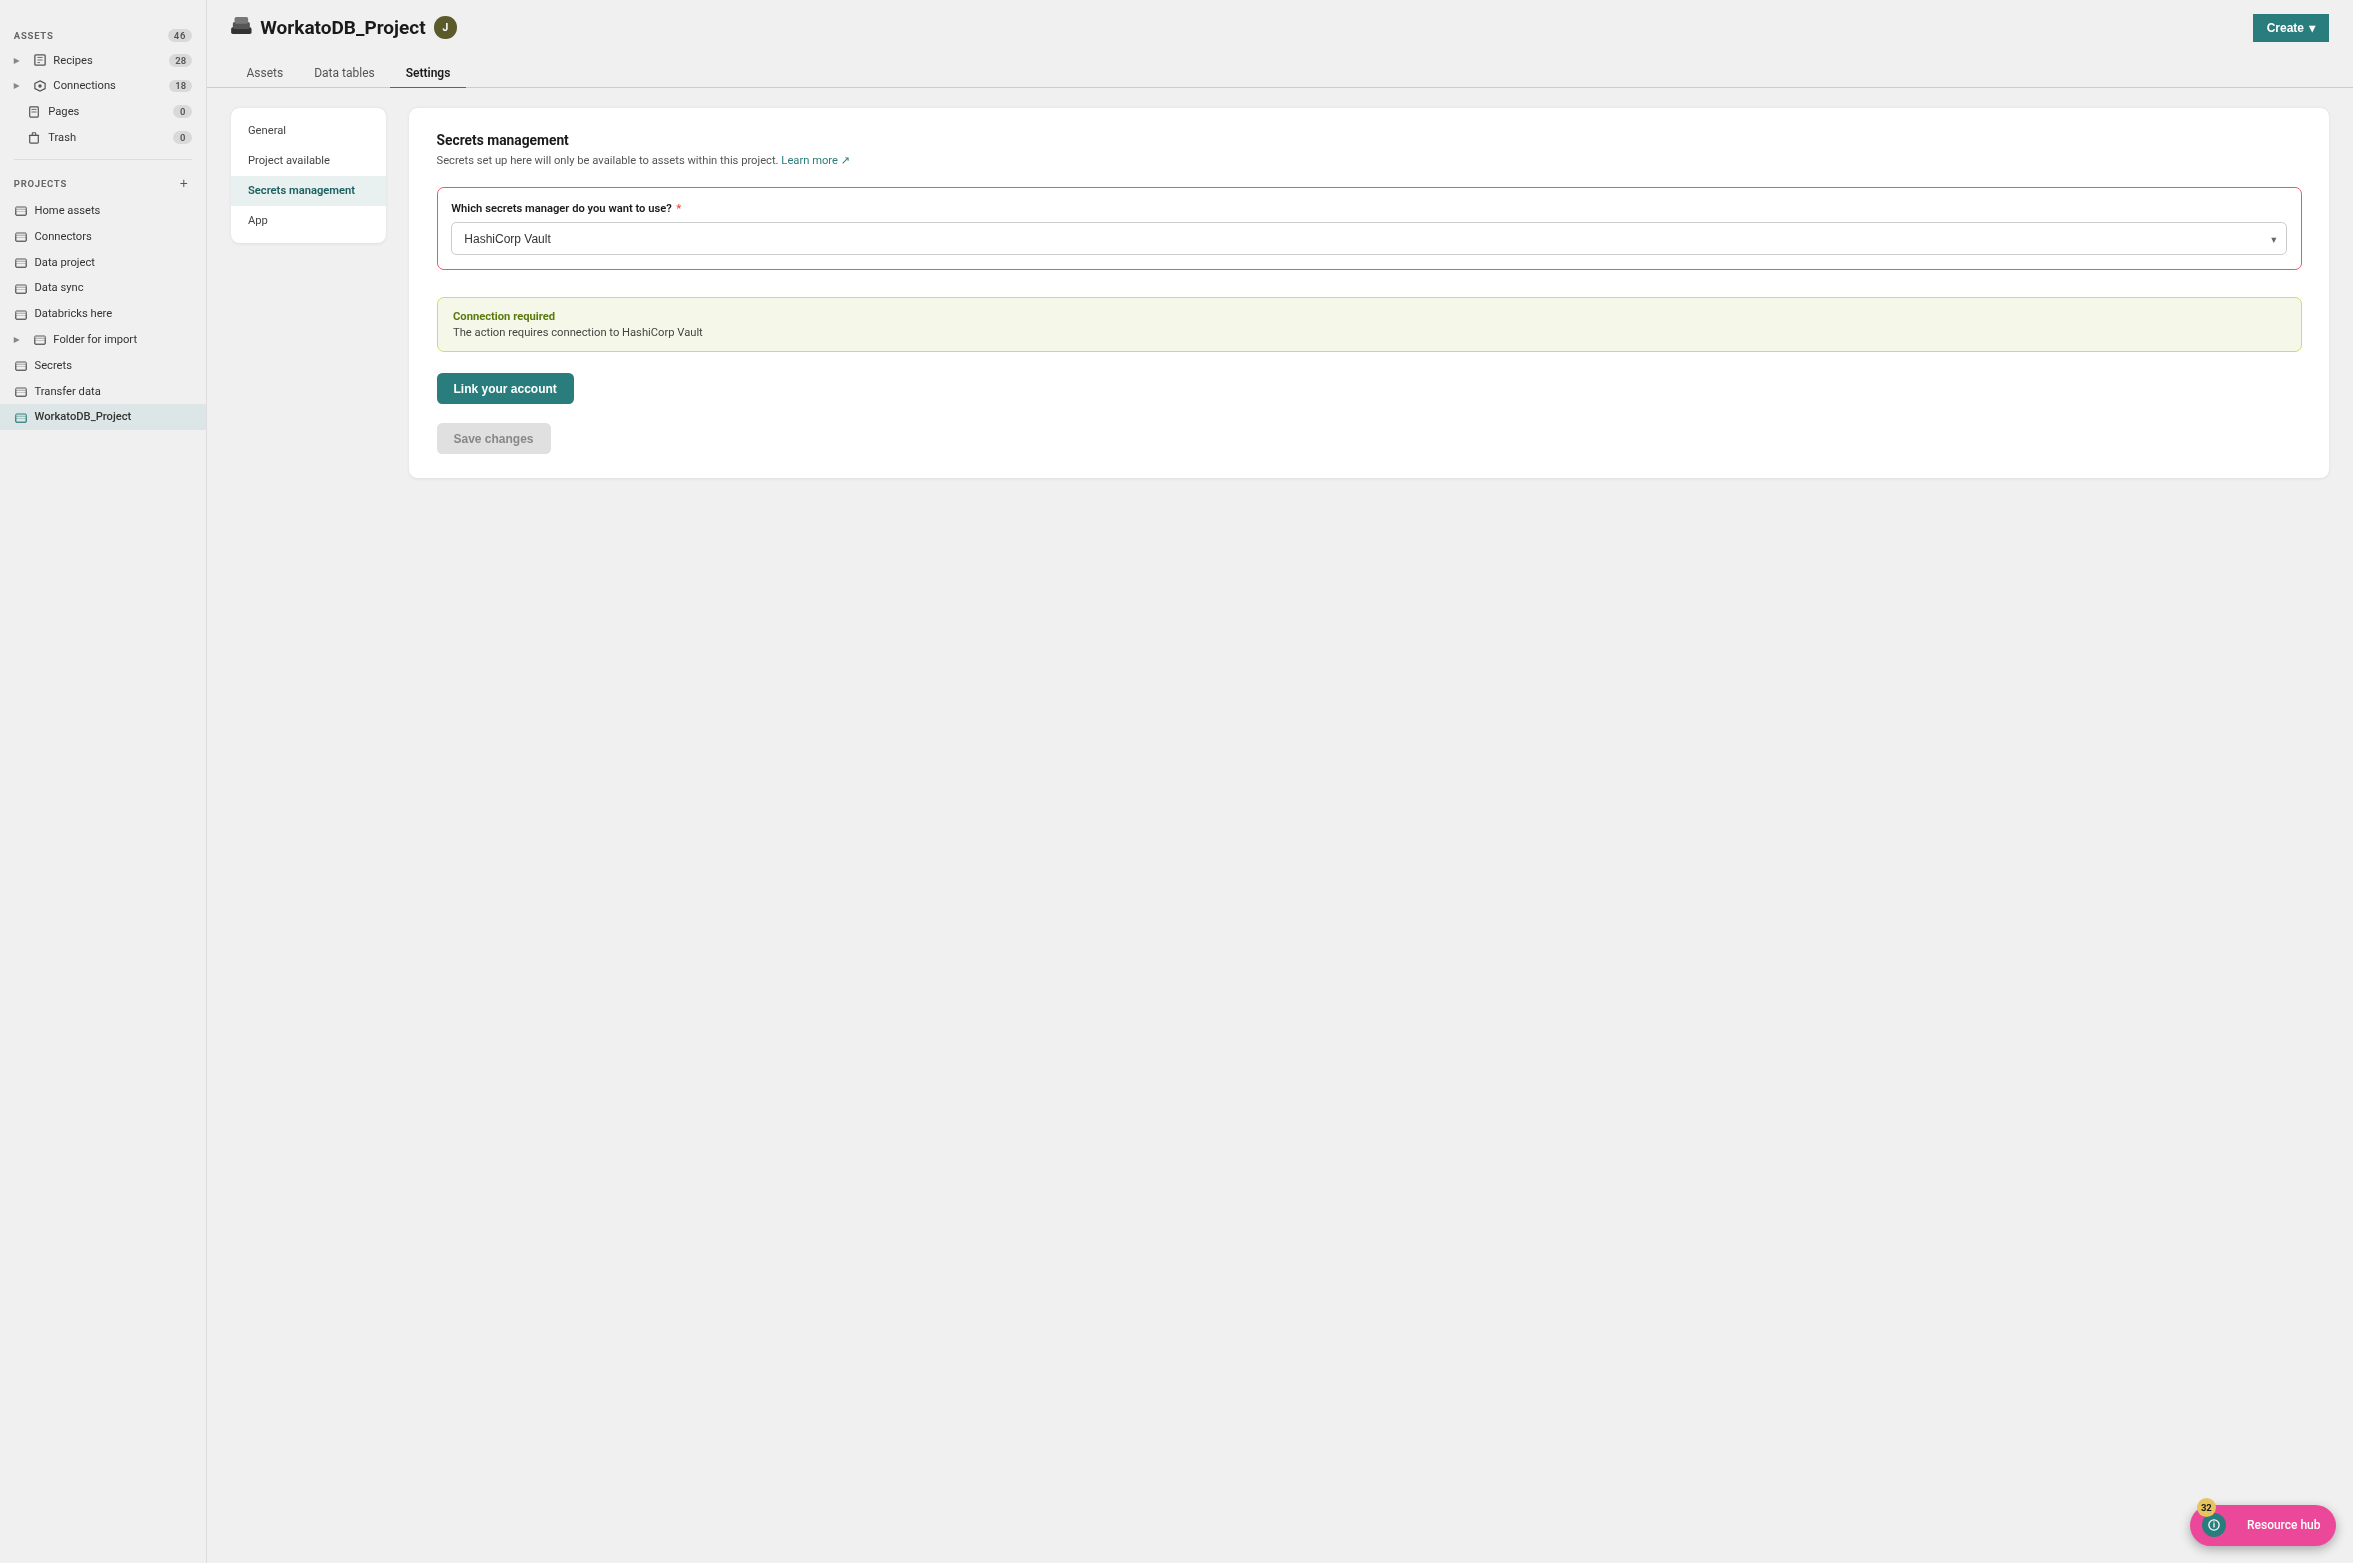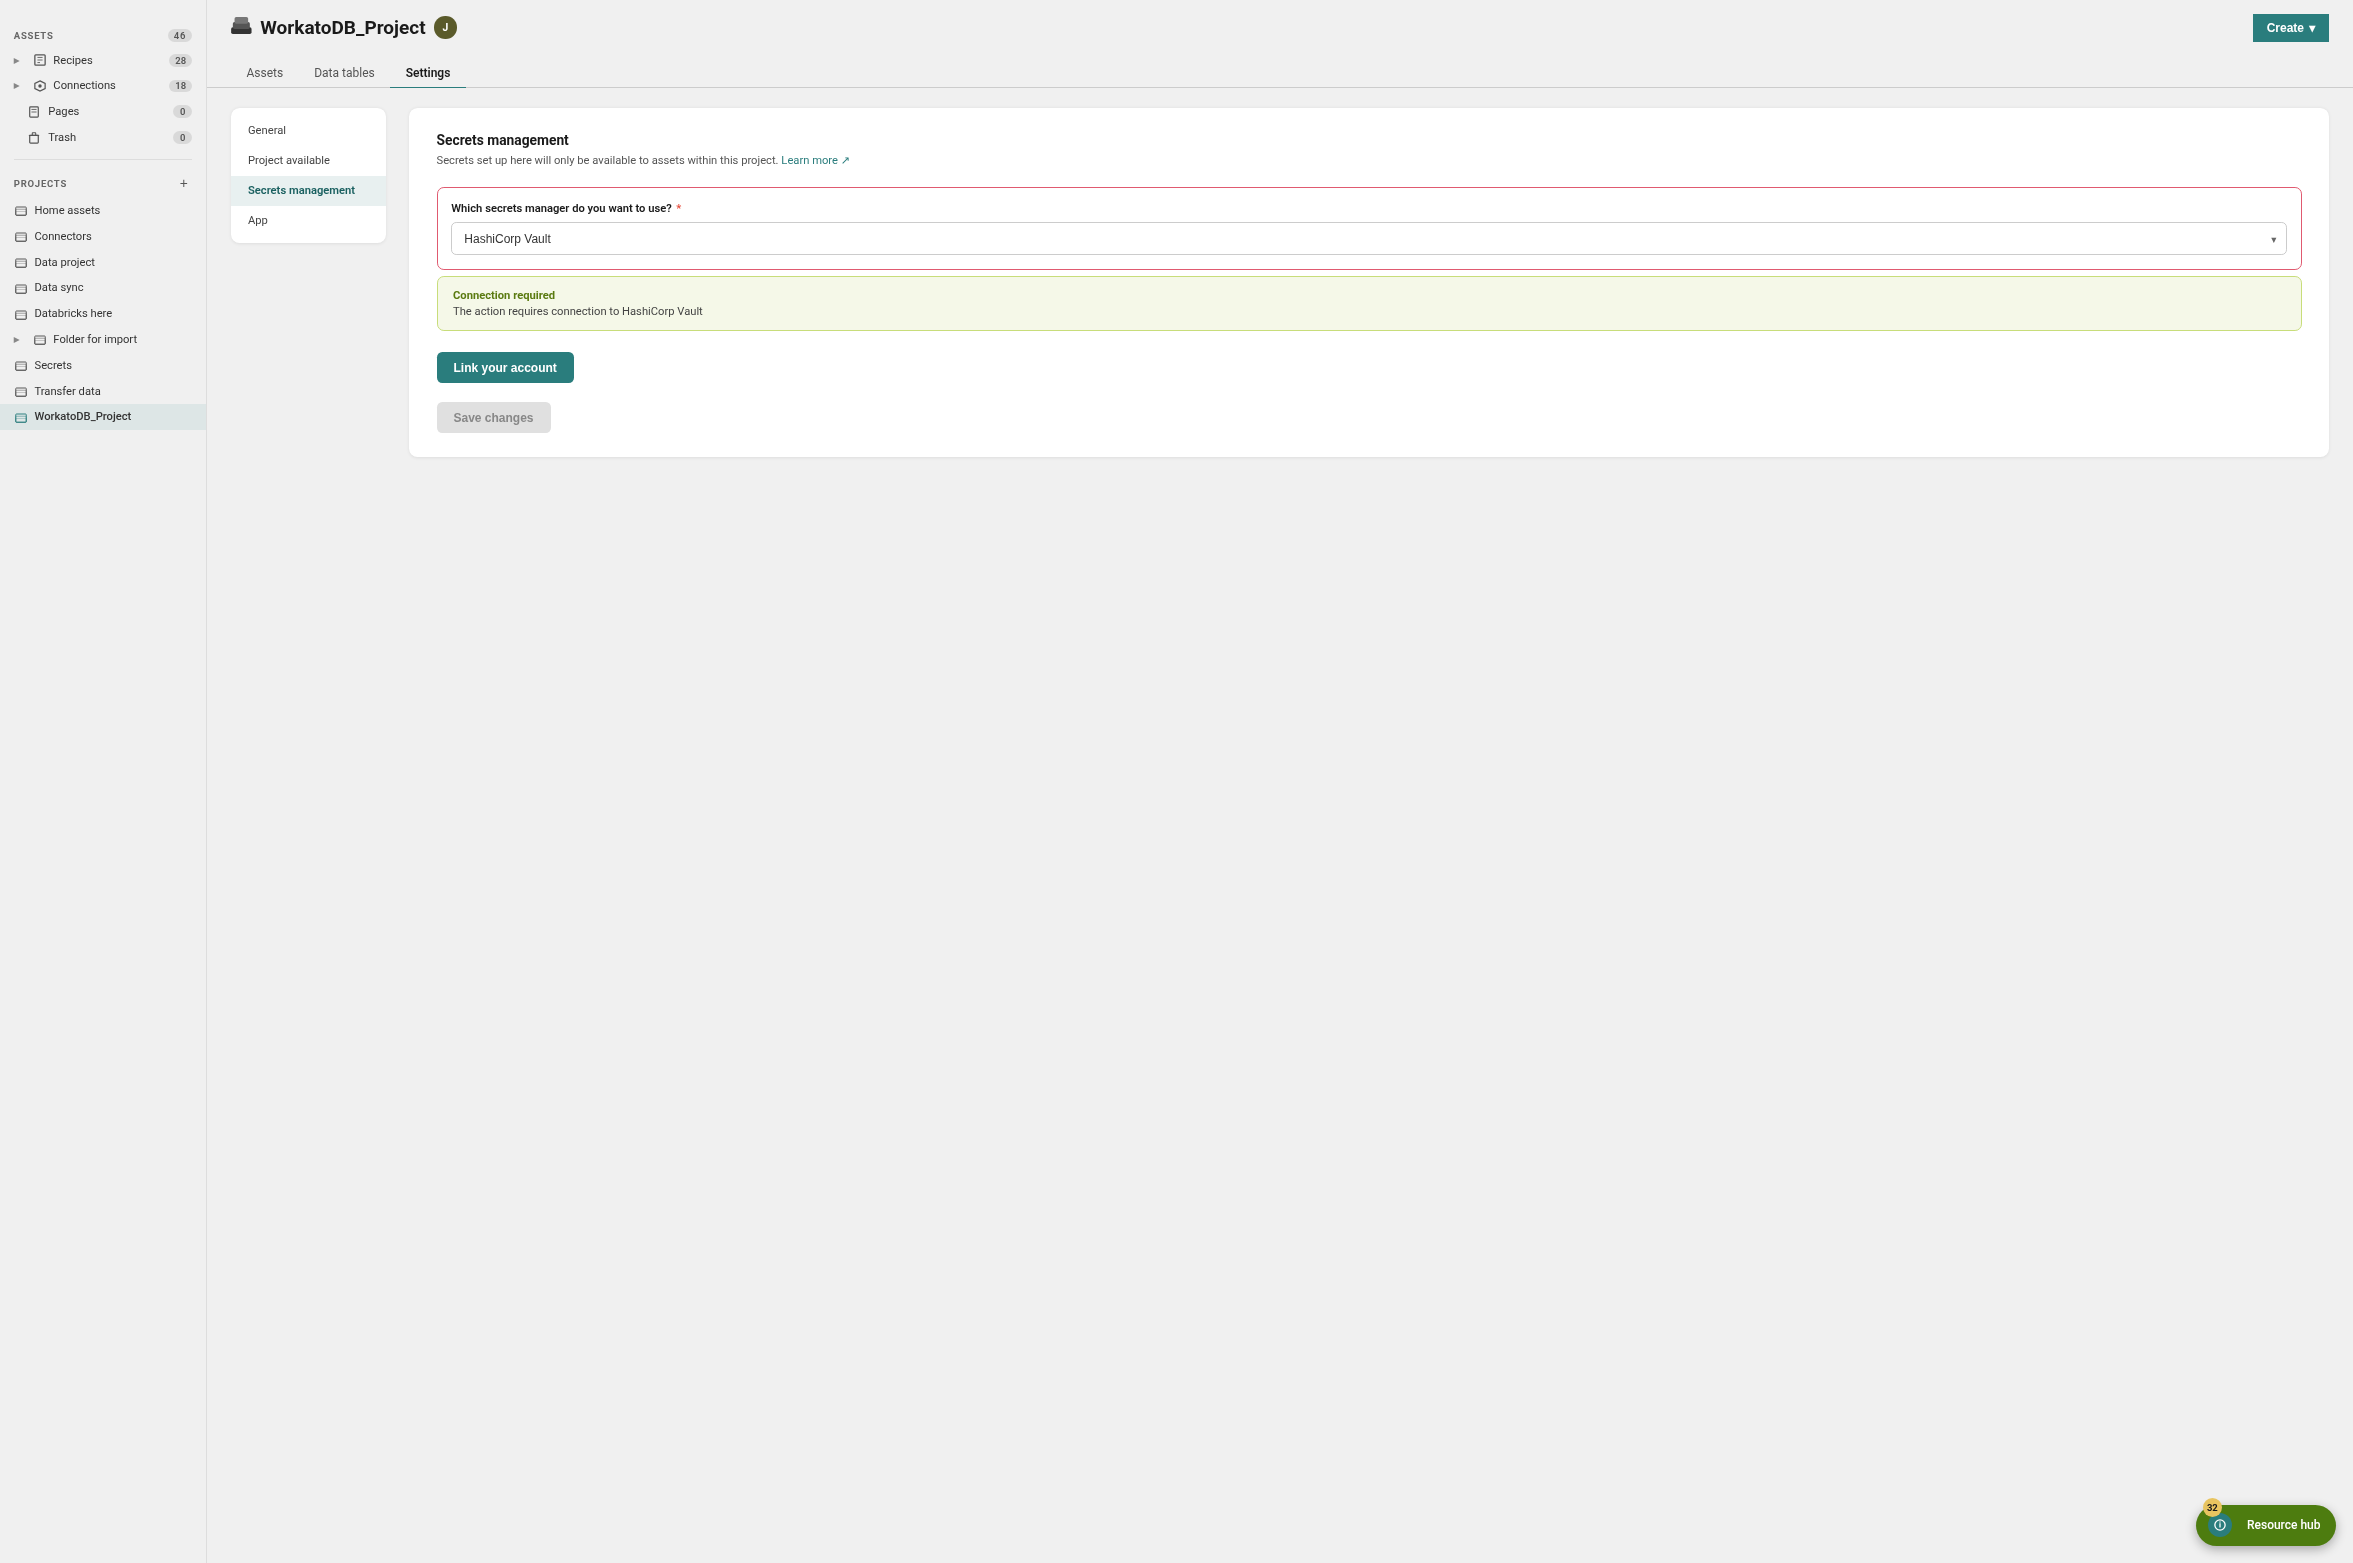--- a/index.html
+++ b/index.html
@@ -242,21 +242,21 @@
 
     .field-label .required {
       color: #e74c3c;
       margin-left: 1.7px;
     }
 
     .secrets-selector-box {
       border: 1.7px solid #e05a70;
       border-radius: 6.9px;
       padding: 13.8px;
-      margin-bottom: 6px;
+      margin-bottom: 27px;
     }
 
     .select-wrapper {
       position: relative;
     }
 
     .select-wrapper select {
       width: 100%;
       padding: 8.6px 31px 8.6px 12px;
       font-size: 12px;
@@ -331,27 +331,27 @@
       flex-direction: column;
       align-items: flex-start;
       gap: 8.6px;
     }
 
     
     .resource-hub {
       position: fixed;
       bottom: 17px;
       right: 17px;
-      background: #4d7c0f;
+      background: #ec4899;
       color: #fff;
       border-radius: 26px;
       padding: 8.6px 15.5px 8.6px 12px;
       display: flex;
       align-items: center;
-      gap: 15px;
+      gap: 21px;
       font-size: 12px;
       font-weight: 500;
       cursor: pointer;
       box-shadow: 0 3.4px 10.3px rgba(0,0,0,0.3);
     }
 
     .resource-hub .rh-badge {
       position: absolute;
       top: -6.9px;
       left: 6.9px;

